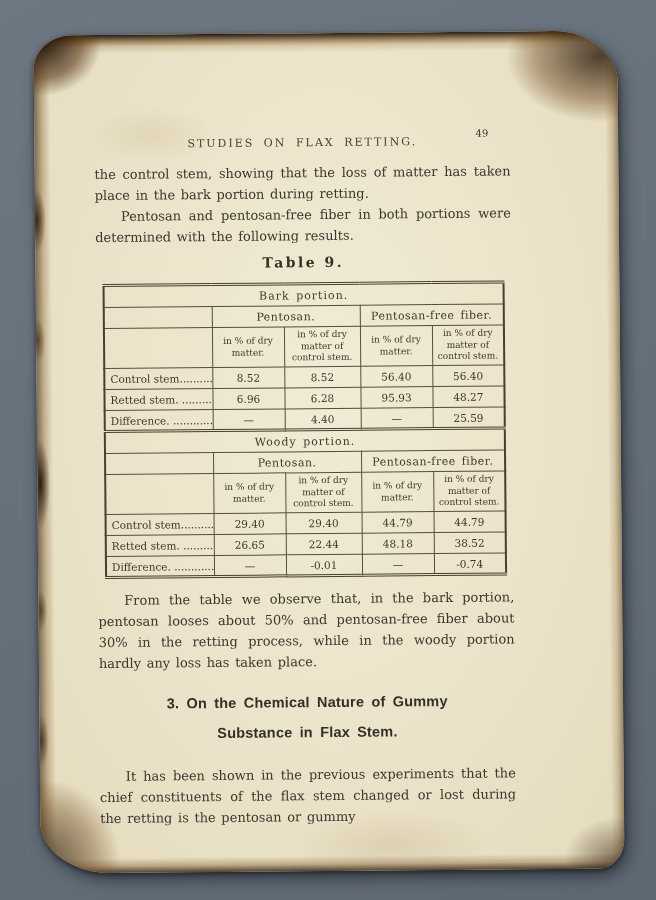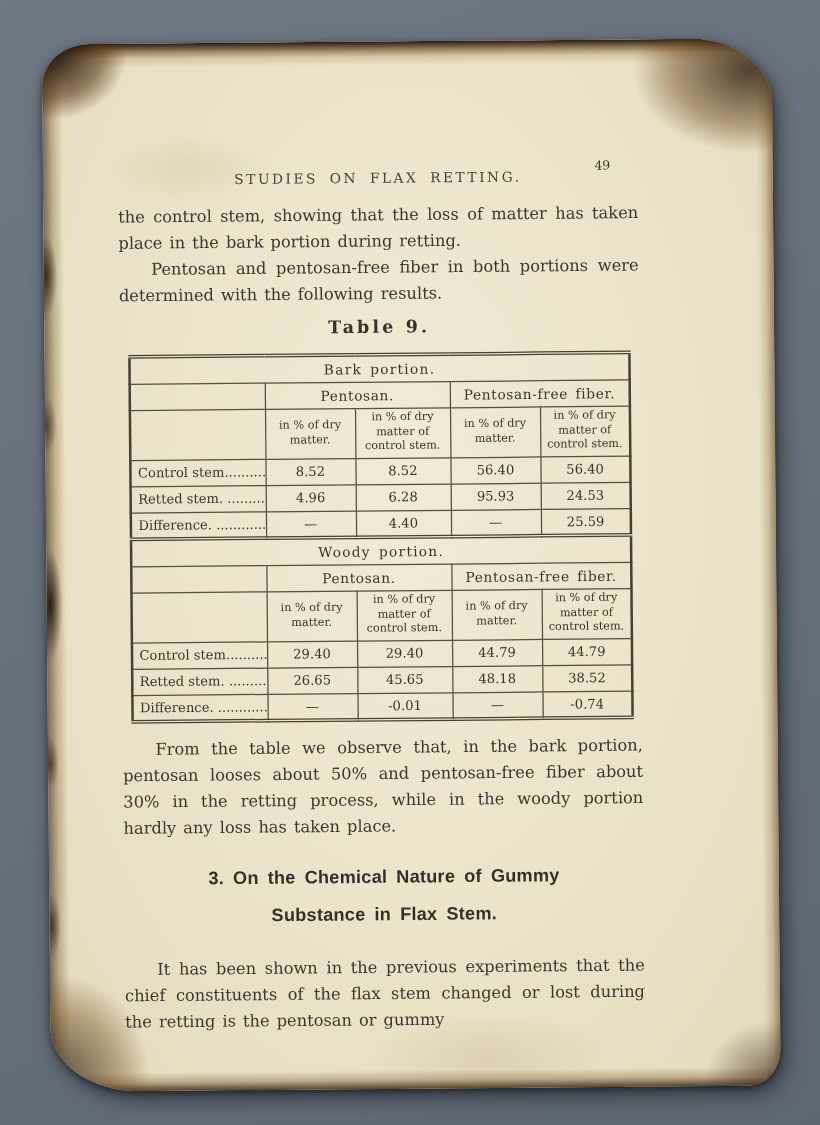--- a/index.html
+++ b/index.html
@@ -123,24 +123,24 @@
           </tr>
           <tr class="datarow">
             <td class="lbl">Control stem...............</td>
             <td>8.52</td>
             <td>8.52</td>
             <td>56.40</td>
             <td>56.40</td>
           </tr>
           <tr class="datarow">
             <td class="lbl">Retted stem. ...............</td>
-            <td>4.96</td>
+            <td>6.96</td>
             <td>6.28</td>
             <td>95.93</td>
-            <td>24.53</td>
+            <td>48.27</td>
           </tr>
           <tr class="datarow">
             <td class="lbl">Difference. ..................</td>
             <td>—</td>
             <td>4.40</td>
             <td>—</td>
             <td>25.59</td>
           </tr>
 
           <tr class="sec sec-woody">
@@ -161,21 +161,21 @@
           <tr class="datarow">
             <td class="lbl">Control stem...............</td>
             <td>29.40</td>
             <td>29.40</td>
             <td>44.79</td>
             <td>44.79</td>
           </tr>
           <tr class="datarow">
             <td class="lbl">Retted stem. ...............</td>
             <td>26.65</td>
-            <td>45.65</td>
+            <td>22.44</td>
             <td>48.18</td>
             <td>38.52</td>
           </tr>
           <tr class="datarow">
             <td class="lbl">Difference. ..................</td>
             <td>—</td>
             <td>-0.01</td>
             <td>—</td>
             <td>-0.74</td>
           </tr>

